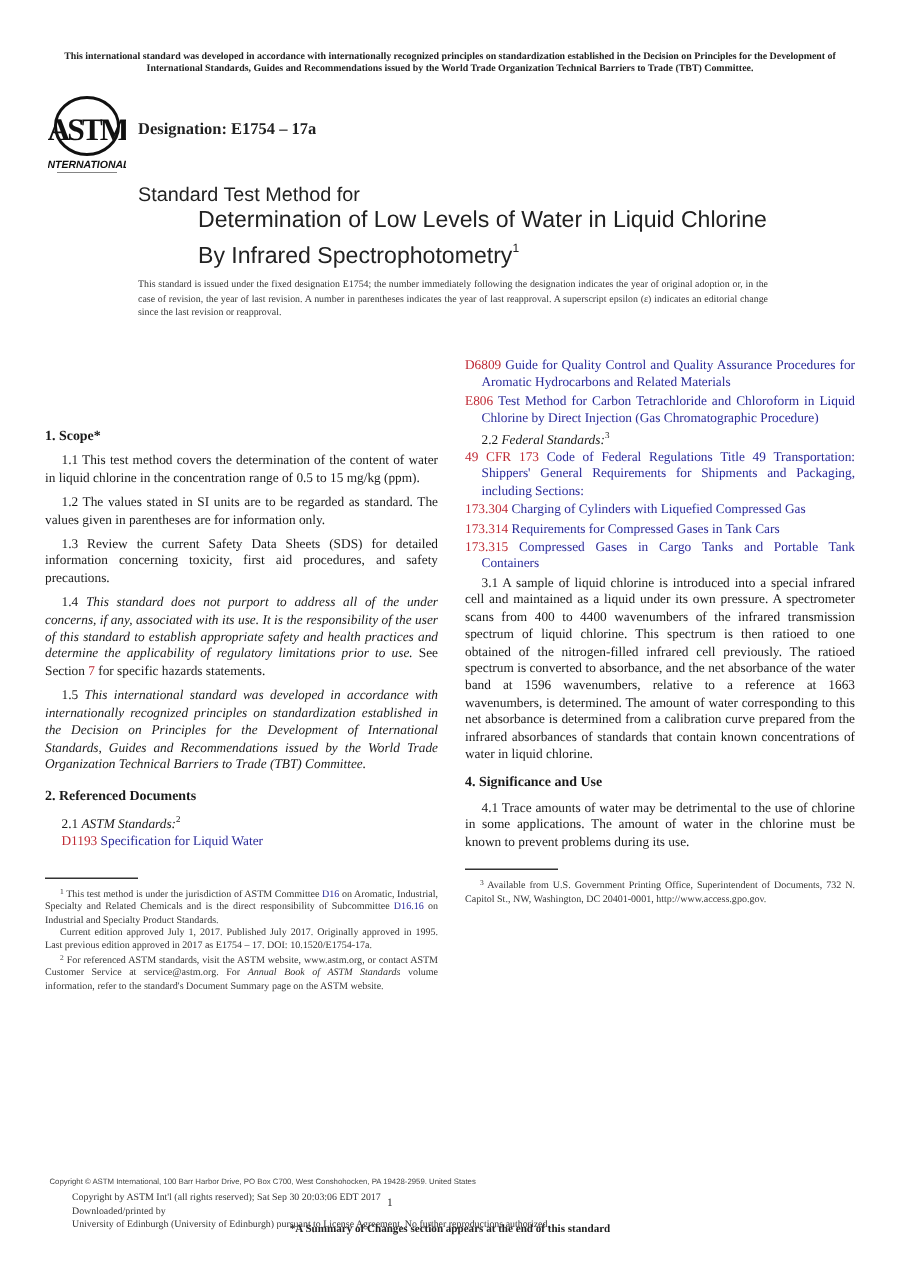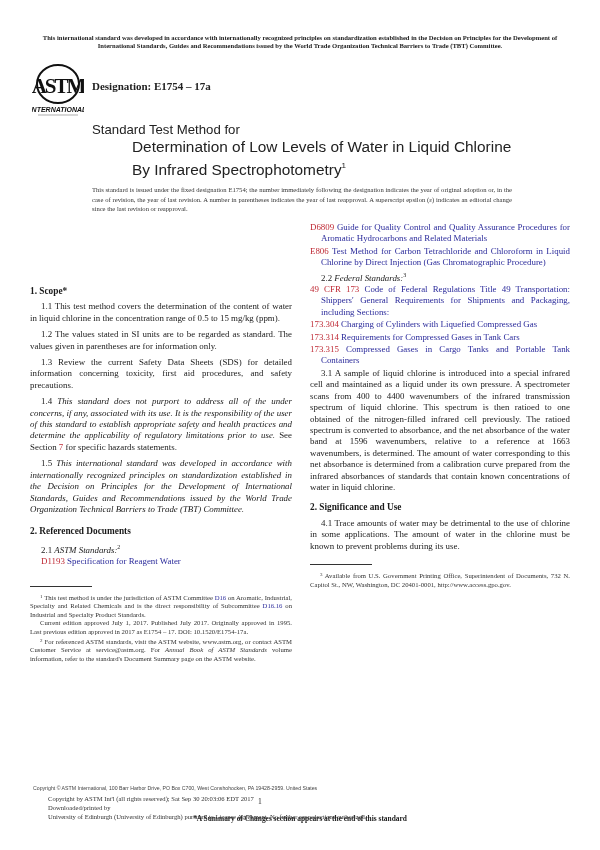--- a/index.html
+++ b/index.html
@@ -24,21 +24,21 @@
   .title-pre { font-size: 13.2px; line-height: 16px; }
   .title-main { font-size: 15.4px; line-height: 18.5px; margin-left: 40px; }
   .title-main sup { font-size: 8px; vertical-align: 7px; }
   .issue-note {
     position: absolute; left: 92px; top: 185px; width: 420px;
     font-size: 6.6px; line-height: 9.6px; text-align: justify; color: #333;
   }
 
   .col { position: absolute; font-size: 8.9px; line-height: 11.4px; text-align: justify; color: #1a1a1a; }
   .col-left { left: 30px; top: 238px; width: 262px; }
-  .col-right { left: 310px; top: 222px; width: 260px; }
+  .col-right { left: 310px; top: 238px; width: 260px; }
 
   .sec-head { font-weight: bold; font-size: 9.3px; margin-bottom: 4px; margin-top: 48px; }
   .para { text-indent: 11px; margin-bottom: 5px; }
   .para i, .ital { font-style: italic; }
   .red { color: #bf2a35; }
   .blue { color: #2b2b9b; }
   .ref { padding-left: 11px; text-indent: -11px; margin-bottom: 1px; }
   .indent { padding-left: 11px; }
 
   .rule { width: 62px; border-top: 0.8px solid #333; margin: 12px 0 6px 0; }
@@ -101,21 +101,21 @@
     <i>This international standard was developed in accordance with internationally recognized principles on standardization established in the Decision on Principles for the Development of International Standards, Guides and Recommendations issued by the World Trade Organization Technical Barriers to Trade (TBT) Committee.</i>
   </p>
 
   <div class="sec-head" style="margin-top:11px">2. Referenced Documents</div>
   <p class="para" style="margin-bottom:0">
     <span>2.1</span>
     <i>ASTM Standards:</i><sup class="sm">2</sup>
   </p>
   <div class="ref indent" style="padding-left:11px;text-indent:0">
     <span class="red">D1193</span>
-    <span class="blue">Specification for Reagent Water</span>
+    <span class="blue">Specification for Liquid Water</span>
   </div>
 
   <div class="rule" style="margin-top:18px"></div>
   <p class="fn">
     <sup>1</sup>
     <span>This test method is under the jurisdiction of ASTM Committee</span>
     <a class="blue">D16</a>
     <span>on Aromatic, Industrial, Specialty and Related Chemicals and is the direct responsibility of Subcommittee</span>
     <a class="blue">D16.16</a>
     <span>on Industrial and Specialty Product Standards.</span>
@@ -154,21 +154,21 @@
     <span class="red">173.314</span>
     <span class="blue">Requirements for Compressed Gases in Tank Cars</span>
   </div>
   <div class="ref">
     <span class="red">173.315</span>
     <span class="blue">Compressed Gases in Cargo Tanks and Portable Tank Containers</span>
   </div>
 
   <p class="para">3.1 A sample of liquid chlorine is introduced into a special infrared cell and maintained as a liquid under its own pressure. A spectrometer scans from 400 to 4400 wavenumbers of the infrared transmission spectrum of liquid chlorine. This spectrum is then ratioed to one obtained of the nitrogen-filled infrared cell previously. The ratioed spectrum is converted to absorbance, and the net absorbance of the water band at 1596 wavenumbers, relative to a reference at 1663 wavenumbers, is determined. The amount of water corresponding to this net absorbance is determined from a calibration curve prepared from the infrared absorbances of standards that contain known concentrations of water in liquid chlorine.</p>
 
-  <div class="sec-head" style="margin-top:9px">2. Significance and Use</div>
+  <div class="sec-head" style="margin-top:9px">4. Significance and Use</div>
   <p class="para">4.1 Trace amounts of water may be detrimental to the use of chlorine in some applications. The amount of water in the chlorine must be known to prevent problems during its use.</p>
 
   <div class="rule"></div>
   <p class="fn">
     <sup>3</sup>
     <span>Available from U.S. Government Printing Office, Superintendent of Documents, 732 N. Capitol St., NW, Washington, DC 20401-0001, http://www.access.gpo.gov.</span>
   </p>
 </div>
 
 <div class="footer-summary">*A Summary of Changes section appears at the end of this standard</div>

